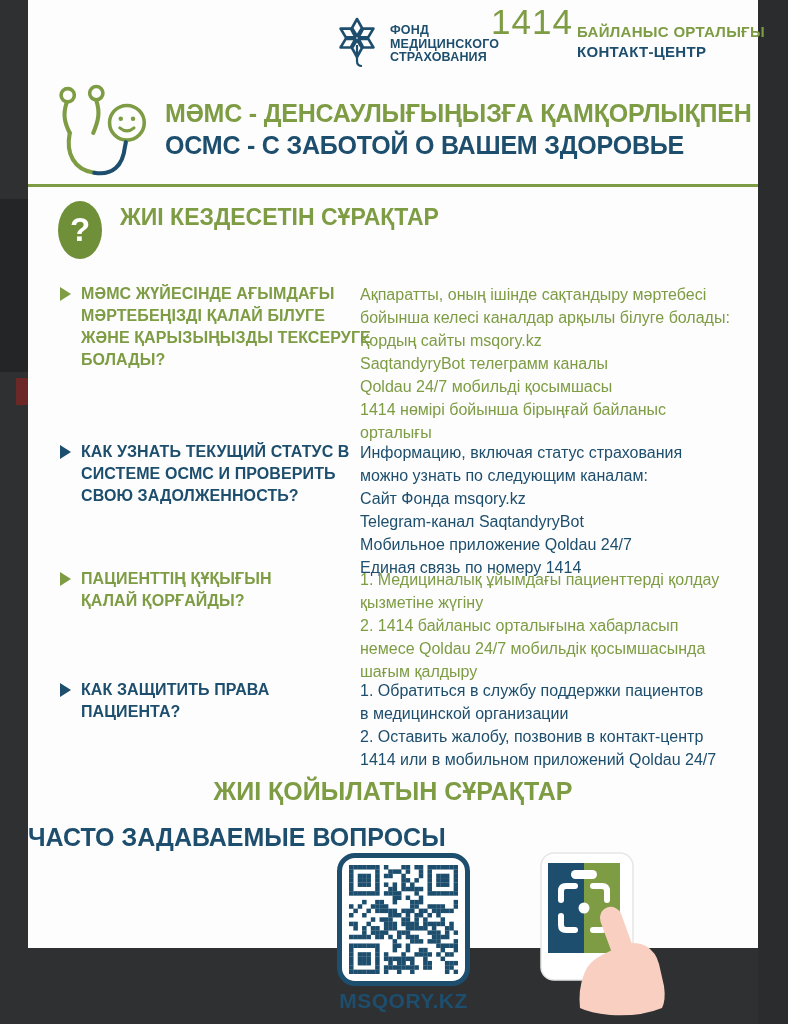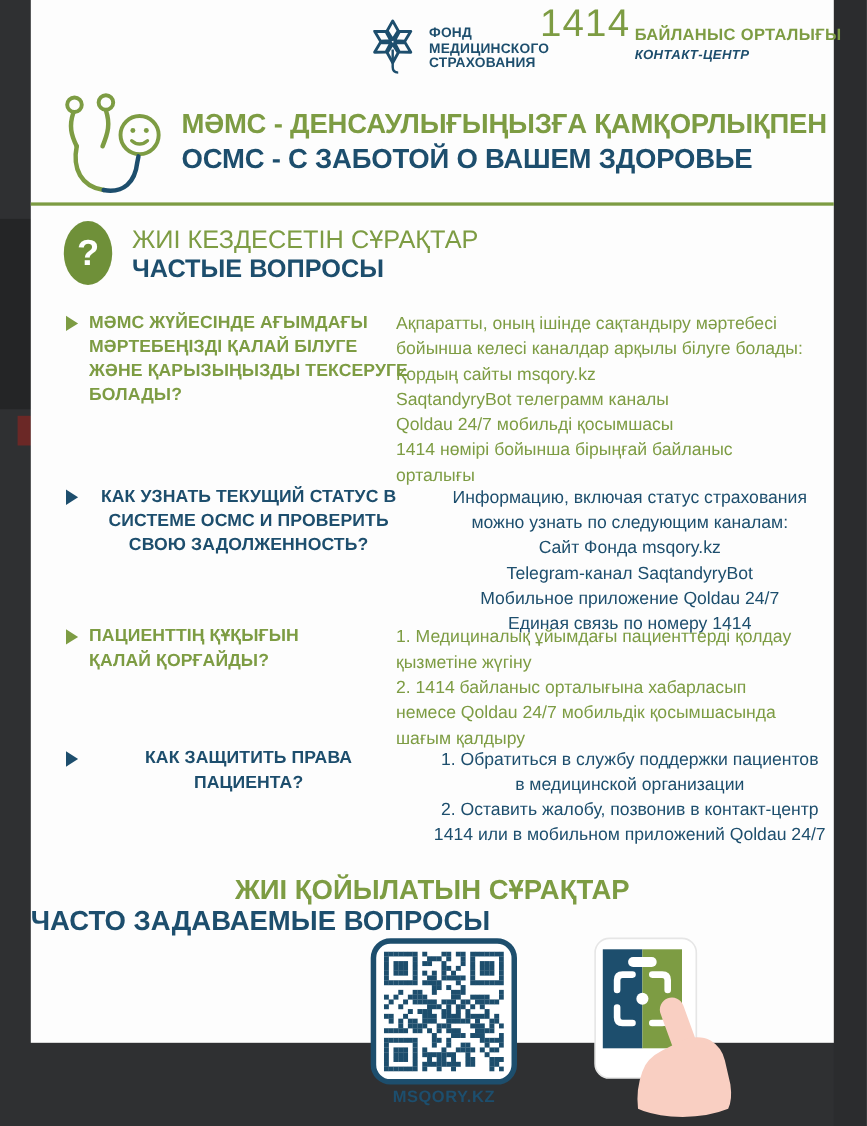--- a/index.html
+++ b/index.html
@@ -21,55 +21,55 @@
 
   
   .poster{position:absolute;left:28px;top:0;width:730px;height:948px;background:#fdfdfd;}
 
   
   .logo-icon{position:absolute;left:303px;top:15px;width:52px;height:54px;}
   .logo-name{position:absolute;left:362px;top:24px;font-size:12.5px;font-weight:bold;color:var(--blue);
     line-height:13.5px;white-space:pre-line;letter-spacing:.2px;}
   .phone-number{position:absolute;left:463px;top:2px;font-size:35px;color:var(--green);letter-spacing:1px;white-space:nowrap;}
   .contact-kz{position:absolute;left:549px;top:23px;font-size:15px;font-weight:600;color:var(--green);letter-spacing:.3px;white-space:nowrap;}
-  .contact-ru{position:absolute;left:549px;top:43px;font-size:12px;font-weight:600;color:var(--blue);letter-spacing:.3px;white-space:nowrap;font-style:italic;}
+  .contact-ru{position:absolute;left:549px;top:43px;font-size:15px;font-weight:600;color:var(--blue);letter-spacing:.3px;white-space:nowrap;}
 
   
   .steth{position:absolute;left:25px;top:84px;width:108px;height:100px;}
   .title-kz{position:absolute;left:137px;top:99px;font-size:25px;font-weight:bold;color:var(--green);letter-spacing:-.2px;white-space:nowrap;}
   .title-ru{position:absolute;left:137px;top:131px;font-size:25px;font-weight:bold;color:var(--blue);letter-spacing:-.2px;white-space:nowrap;}
   .divider{position:absolute;left:0;top:184px;width:730px;height:3px;background:var(--green);}
 
   
   .qmark{position:absolute;left:30px;top:201px;width:44px;height:58px;background:var(--green-dark);
     border-radius:50%;color:#fff;font-weight:bold;font-size:33px;display:flex;align-items:center;justify-content:center;}
-  .faq-kz{position:absolute;left:92px;top:204px;font-size:23px;font-weight:normal;color:var(--green);white-space:nowrap;}
+  .faq-kz{position:absolute;left:92px;top:204px;font-size:23px;font-weight:bold;color:var(--green);white-space:nowrap;}
   .faq-ru{position:absolute;left:92px;top:231px;font-size:23px;font-weight:bold;color:var(--blue);white-space:nowrap;}
 
   
   .qa-row{position:absolute;left:32px;width:698px;}
   .qa-row .tri{position:absolute;left:0;top:4px;width:0;height:0;
     border-top:7px solid transparent;border-bottom:7px solid transparent;}
   .qa-row .q{position:absolute;left:21px;top:0;width:290px;font-size:16px;font-weight:bold;
     line-height:22px;white-space:pre-line;letter-spacing:.1px;}
   .qa-row .a{position:absolute;left:300px;top:0;width:425px;font-size:16px;
     line-height:23px;white-space:pre-line;}
   .row-1{top:283px;} .row-2{top:441px;} .row-3{top:568px;} .row-4{top:679px;}
   .row-green .q,.row-green .a{color:var(--green);}
   .row-green .tri{border-left:11px solid var(--green);}
-  .row-blue .q,.row-blue .a{color:var(--blue);text-align:center;}
+  .row-blue .q,.row-blue .a{color:var(--blue);}
   .row-blue .tri{border-left:11px solid var(--blue);}
 
   
-  .foot-kz{position:absolute;left:0;top:795px;width:730px;text-align:center;font-size:25px;font-weight:bold;color:var(--green);white-space:nowrap;}
+  .foot-kz{position:absolute;left:0;top:777px;width:730px;text-align:center;font-size:25px;font-weight:bold;color:var(--green);white-space:nowrap;}
   .foot-ru{position:absolute;left:0;top:823px;width:730px;font-size:25px;font-weight:bold;color:var(--blue);white-space:nowrap;}
   .qr-wrap{position:absolute;left:309px;top:853px;width:133px;height:133px;box-sizing:border-box;
     border:5px solid var(--blue);border-radius:18px;background:#fff;padding:7px;}
   .qr-wrap svg{display:block;width:109px;height:109px;}
-  .qr-label{position:absolute;left:309px;top:989px;width:133px;text-align:center;font-size:15px;font-weight:600;
+  .qr-label{position:absolute;left:309px;top:989px;width:133px;text-align:center;font-size:21px;font-weight:600;
     color:var(--blue);letter-spacing:.5px;}
   .phone-illu{position:absolute;left:512px;top:850px;width:165px;height:170px;}
 </style>
 </head>
 <body>
 
 <div class="backdrop-block"></div>
 <div class="backdrop-red"></div>
 <div class="backdrop-right"></div>
 
@@ -110,21 +110,20 @@
       <circle cx="78" cy="34" r="2.2" fill="#7d9c43"></circle>
       <path d="M40,87 C58,90 68,80 70,62 L71,57" fill="none" stroke="#1d4e6d" stroke-width="4" stroke-linecap="round"></path>
     </svg>
   </div>
   <div class="title-kz">МӘМС - ДЕНСАУЛЫҒЫҢЫЗҒА ҚАМҚОРЛЫҚПЕН</div>
   <div class="title-ru">ОСМС - С ЗАБОТОЙ О ВАШЕМ ЗДОРОВЬЕ</div>
   <div class="divider"></div>
 
   <div class="qmark">?</div>
   <div class="faq-kz">ЖИІ КЕЗДЕСЕТІН СҰРАҚТАР</div>
-  <div class="faq-ru">ЧАСТЫЕ ВОПРОСЫ</div>
 
   <div class="qa-row row-1 row-green">
     <span class="tri"></span>
     <div class="q">МӘМС ЖҮЙЕСІНДЕ АҒЫМДАҒЫ
 МӘРТЕБЕҢІЗДІ ҚАЛАЙ БІЛУГЕ
 ЖӘНЕ ҚАРЫЗЫҢЫЗДЫ ТЕКСЕРУГЕ
 БОЛАДЫ?</div>
     <div class="a">Ақпаратты, оның ішінде сақтандыру мәртебесі
 бойынша келесі каналдар арқылы білуге болады:
 Қордың сайты msqory.kz

